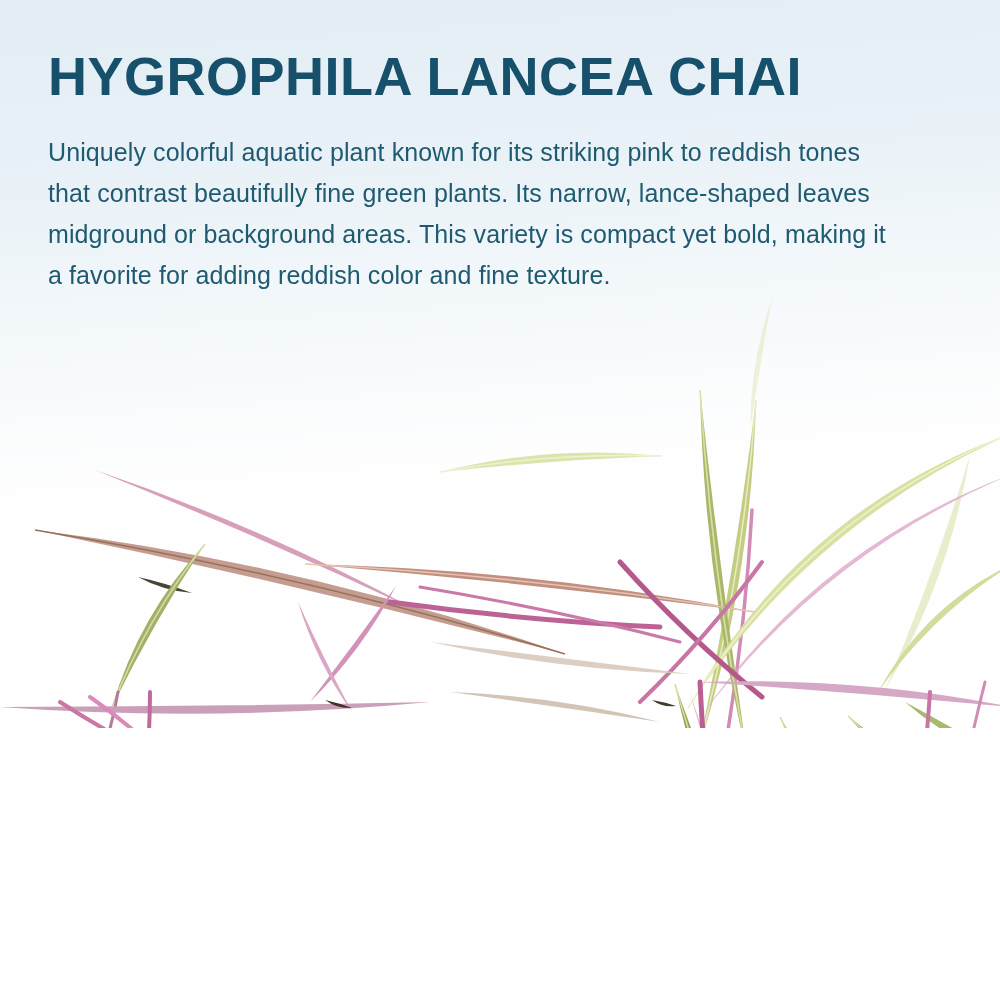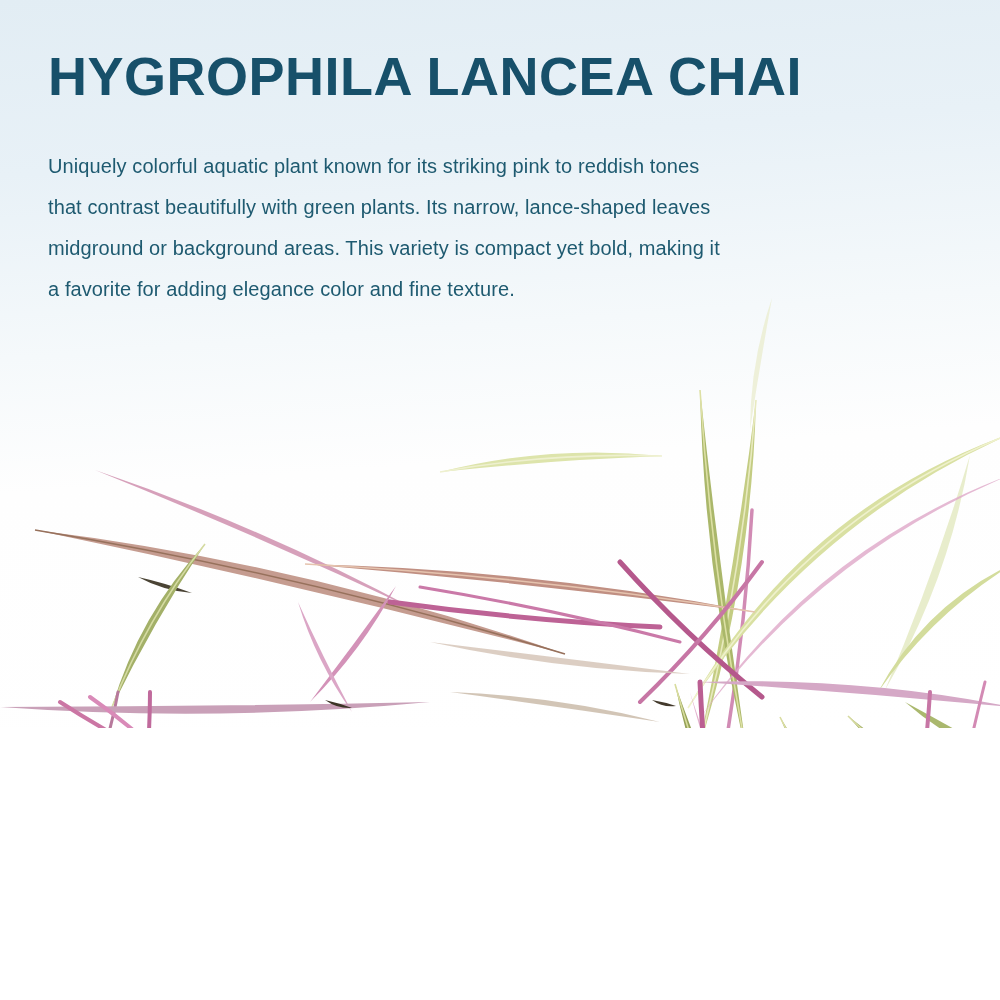--- a/index.html
+++ b/index.html
@@ -13,24 +13,24 @@
   .title{
     position:absolute;left:48px;top:48px;
     margin:0;
     font-size:54px;line-height:56px;
     font-weight:700;
     letter-spacing:0.5px;
     color:var(--title-color,#17506a);
     white-space:nowrap;
   }
   .description{
-    position:absolute;left:48px;top:146px;
+    position:absolute;left:48px;top:132px;
     width:910px;
     color:var(--body-color,#1e5a70);
-    font-size:20px;
+    font-size:25px;
     font-weight:400;
     letter-spacing:0.1px;
   }
   .description .line{
     height:41px;line-height:41px;
     white-space:nowrap;
   }
   .plant{
     position:absolute;left:0;top:360px;
     width:1000px;height:640px;
@@ -39,23 +39,23 @@
 </style>
 </head>
 <body>
 
 <div class="page">
 
   <h1 class="title">HYGROPHILA LANCEA CHAI</h1>
 
   <div class="description">
     <div class="line">Uniquely colorful aquatic plant known for its striking pink to reddish tones</div>
-    <div class="line">that contrast beautifully with green plants. Its narrow, lance-shaped leaves</div>
+    <div class="line">that contrast beautifully fine green plants. Its narrow, lance-shaped leaves</div>
     <div class="line">midground or background areas. This variety is compact yet bold, making it</div>
-    <div class="line">a favorite for adding elegance color and fine texture.</div>
+    <div class="line">a favorite for adding reddish color and fine texture.</div>
   </div>
 
   <svg class="plant" viewBox="0 0 1000 640" role="img" aria-label="Photo of Hygrophila lancea Chai: a loose tangle of very narrow pink, magenta and olive-green lance-shaped leaves and stems on a white background">
       <path d="M772 -62 Q750.1496668378464 2.19161113964107 750 70 Q760.0136060761678 3.8356010126946427 772 -62 Z" fill="#e9ecce" opacity="0.75"></path>
       <path d="M970 95 Q934.0826335802535 214.88095257158105 885 330 Q949.1286531922617 220.32312987805207 970 95 Z" fill="#e6ebc6" opacity="0.9"></path>
       <path d="M756 40 Q733.9068670099412 217.13806331413804 698 392 Q751.6673821783611 220.06451183620726 756 40 Z" fill="#c3cc82"></path>
       <path d="M756 40 Q742.7871245941511 218.60128757517265 698 392" fill="none" stroke="#e8eabf" stroke-width="1.6"></path>
       <path d="M752 150 Q744.945204834583 278.4347299805392 722 405" fill="none" stroke="#d18bb4" stroke-width="3.5" stroke-linecap="round"></path>
       <path d="M700 30 Q704.1662030718003 217.57303311500968 748 400 Q720.03324061436 215.51460662300192 700 30 Z" fill="#aab76a"></path>
       <path d="M700 30 Q712.0997218430801 216.5438198690058 748 400" fill="none" stroke="#dde0a4" stroke-width="1.6"></path>

